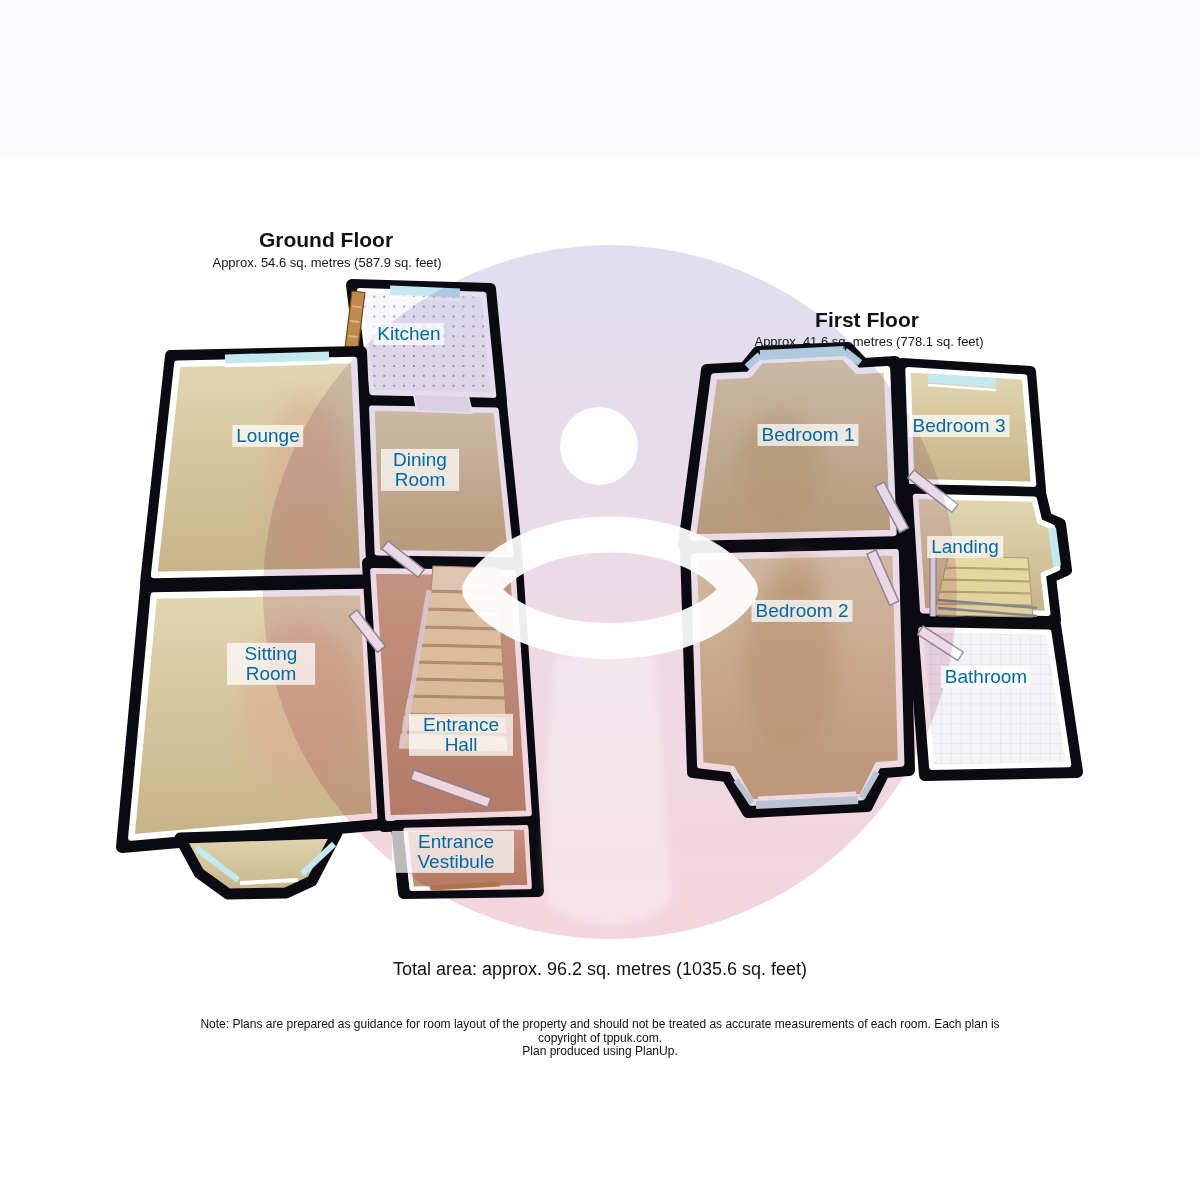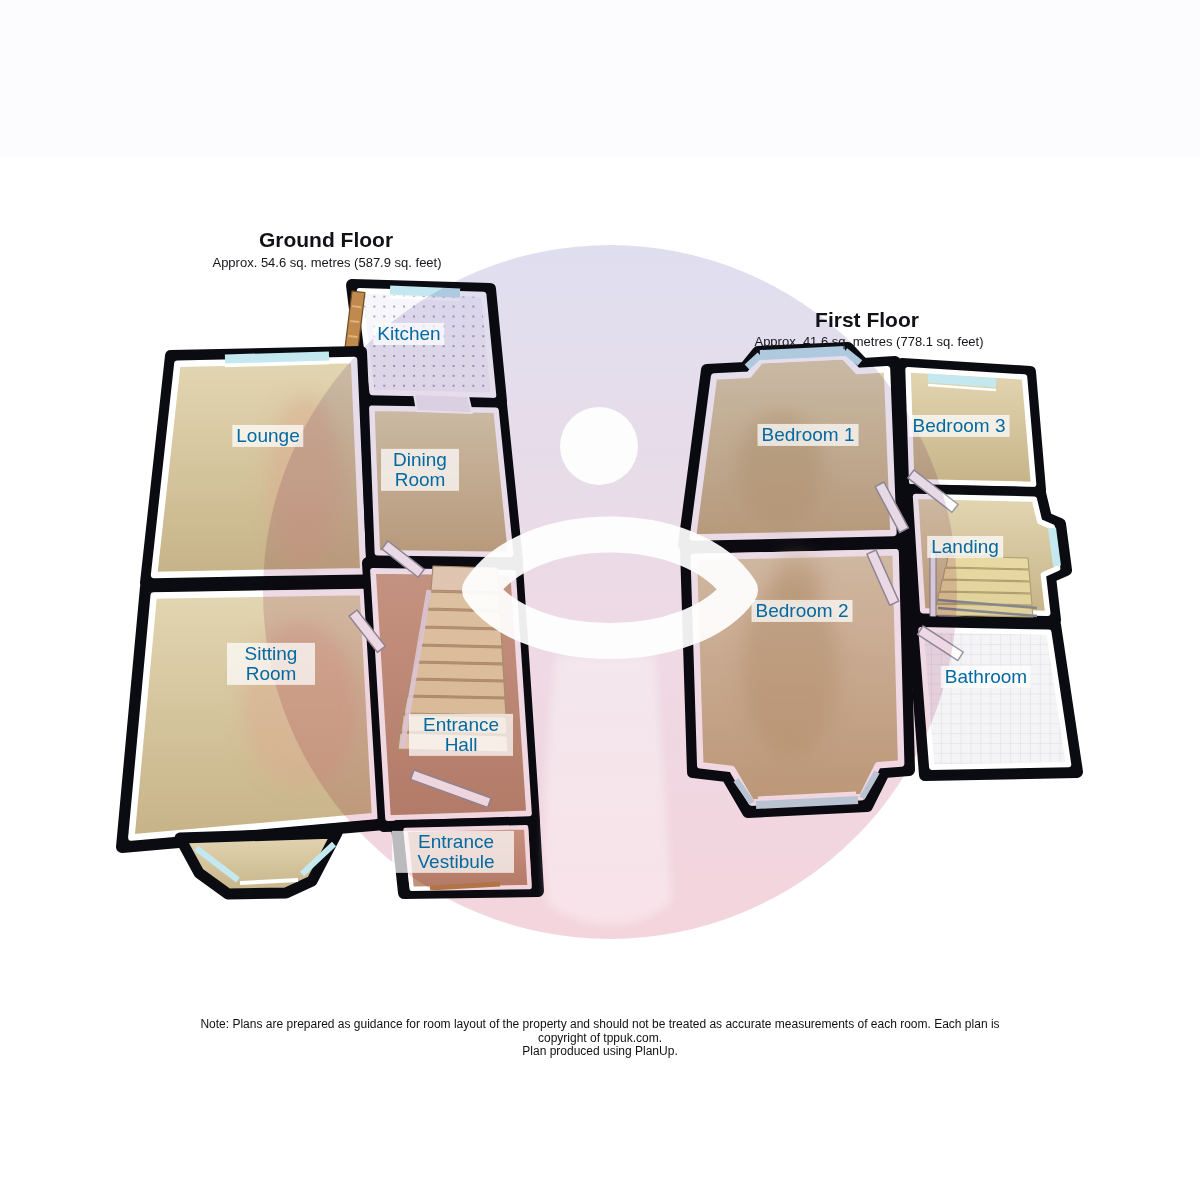--- a/index.html
+++ b/index.html
@@ -229,17 +229,18 @@
   <div class="abs room-label wrap" style="left:271px;top:664px;width:84px;">Sitting Room</div>
   <div class="abs room-label wrap" style="left:461px;top:689px;width:100px;margin-top:46px;">Entrance Hall</div>
   <div class="abs room-label wrap" style="left:453px;top:852px;width:112px;padding-left:8px;">Entrance Vestibule</div>
 
   <div class="abs room-label" style="left:808px;top:435px;">Bedroom 1</div>
   <div class="abs room-label" style="left:959px;top:426px;">Bedroom 3</div>
   <div class="abs room-label" style="left:965px;top:547px;">Landing</div>
   <div class="abs room-label" style="left:802px;top:611px;">Bedroom 2</div>
   <div class="abs room-label" style="left:974px;top:677px;margin-left:12px;">Bathroom</div>
 
+  <div class="abs total-area" style="left:600px;top:969px;">Total area: approx. 96.2 sq. metres (1035.6 sq. feet)</div>
   <div class="abs note-line" style="left:600px;top:996px;">Note: Plans are prepared as guidance for room layout of the property and should not be treated as accurate measurements of each room. Each plan is</div>
   <div class="abs note-line" style="left:600px;top:1010px;">copyright of tppuk.com.</div>
   <div class="abs note-line" style="left:600px;top:1023px;">Plan produced using PlanUp.</div>
 
 </div>
 
 </body></html>

